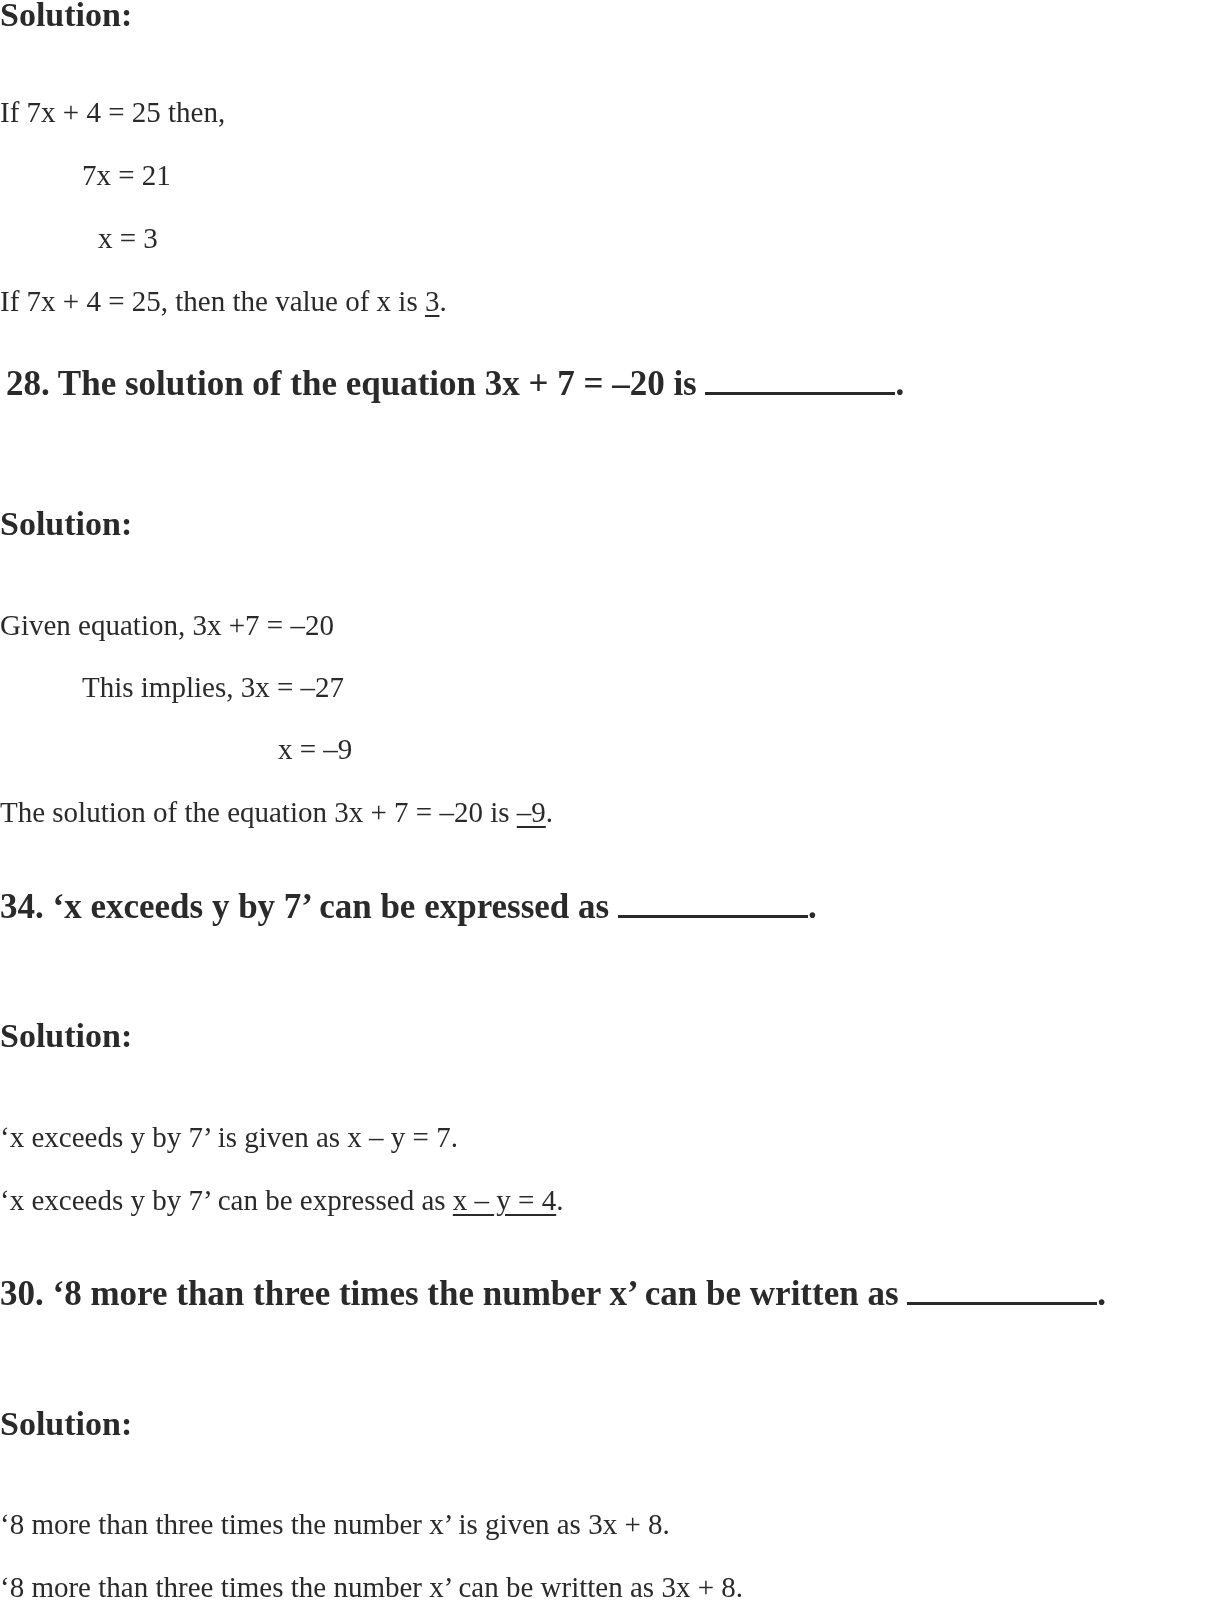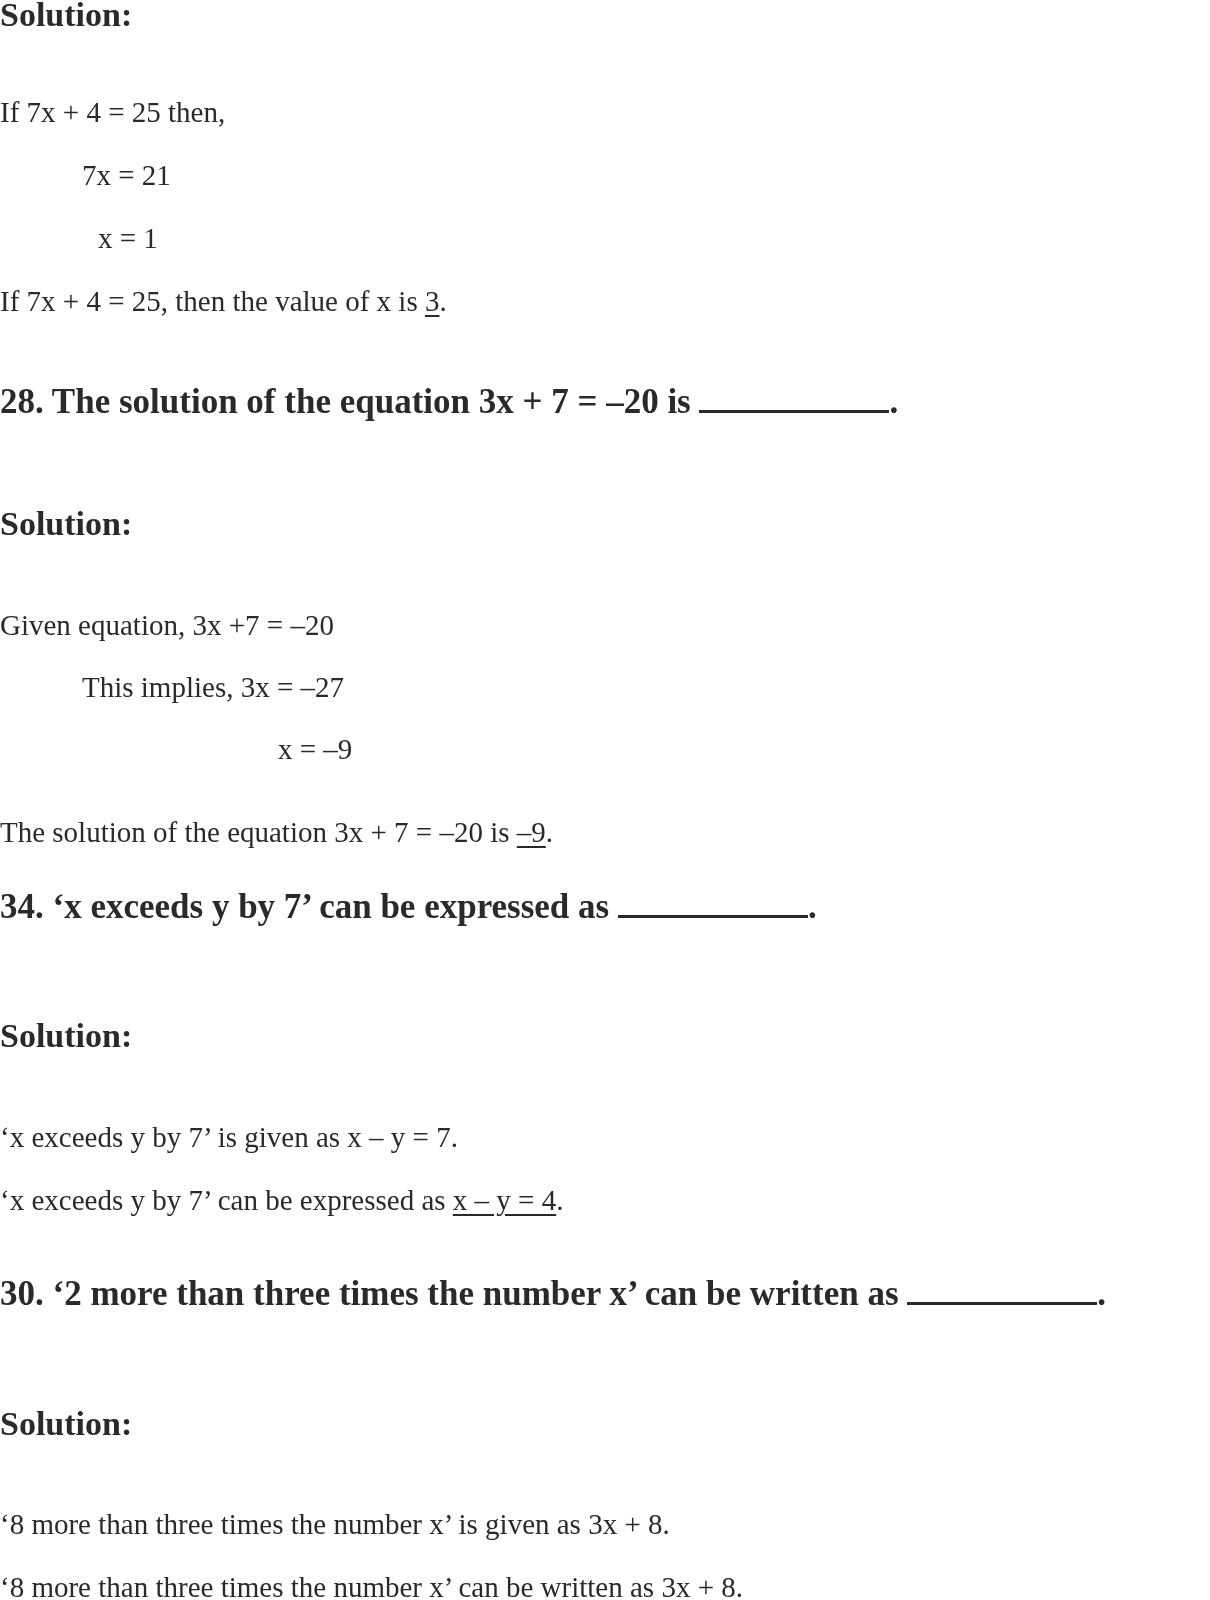--- a/index.html
+++ b/index.html
@@ -14,45 +14,45 @@
     .q { font-weight: bold; font-size: 35px; }
     .u { text-decoration: underline; text-underline-offset: 4px; }
     .blank { display: inline-block; border-bottom: 3px solid #2a2a2a; height: 26px; vertical-align: baseline; }
   </style>
 </head>
 <body>
 
 <div class="line sol" style="top:-4px;">Solution:</div>
 <div class="line txt" style="top:60px;">If 7x + 4 = 25 then,</div>
 <div class="line txt" style="top:123px; left:82px;">7x = 21</div>
-<div class="line txt" style="top:186px; left:98px;">x = 1</div>
+<div class="line txt" style="top:186px; left:98px;">x = 3</div>
 <div class="line txt" style="top:249px;">
   <span>If 7x + 4 = 25, then the value of x is </span><span class="u">3</span><span>.</span>
 </div>
 
-<div class="line q" style="top:382px;">
+<div class="line q" style="top:364px;padding-left:6px;">
   <span>28. The solution of the equation 3x + 7 = –20 is </span><span class="blank" style="width:190px;"></span><span>.</span>
 </div>
 <div class="line sol" style="top:505px;">Solution:</div>
 <div class="line txt" style="top:573px;">Given equation, 3x +7 = –20</div>
 <div class="line txt" style="top:635px; left:82px;text-align:right;">This implies, 3x = –27</div>
 <div class="line txt" style="top:697px; left:278px;text-align:right;">x = –9</div>
-<div class="line txt" style="top:780px;">
+<div class="line txt" style="top:760px;">
   <span>The solution of the equation 3x + 7 = –20 is </span><span class="u">–9</span><span>.</span>
 </div>
 
 <div class="line q" style="top:887px;">
   <span>34. ‘x exceeds y by 7’ can be expressed as </span><span class="blank" style="width:190px;"></span><span>.</span>
 </div>
 <div class="line sol" style="top:1017px;">Solution:</div>
 <div class="line txt" style="top:1085px;">‘x exceeds y by 7’ is given as x – y = 7.</div>
 <div class="line txt" style="top:1148px;">
   <span>‘x exceeds y by 7’ can be expressed as </span><span class="u">x – y = 4</span><span>.</span>
 </div>
 
 <div class="line q" style="top:1274px;">
-  <span>30. ‘2 more than three times the number x’ can be written as </span><span class="blank" style="width:190px;"></span><span>.</span>
+  <span>30. ‘8 more than three times the number x’ can be written as </span><span class="blank" style="width:190px;"></span><span>.</span>
 </div>
 <div class="line sol" style="top:1405px;">Solution:</div>
 <div class="line txt" style="top:1472px;">‘8 more than three times the number x’ is given as 3x + 8.</div>
 <div class="line txt" style="top:1535px;">
   <span>‘8 more than three times the number x’ can be written as </span><span class="u">3x + 8</span><span>.</span>
 </div>
 
 </body></html>

